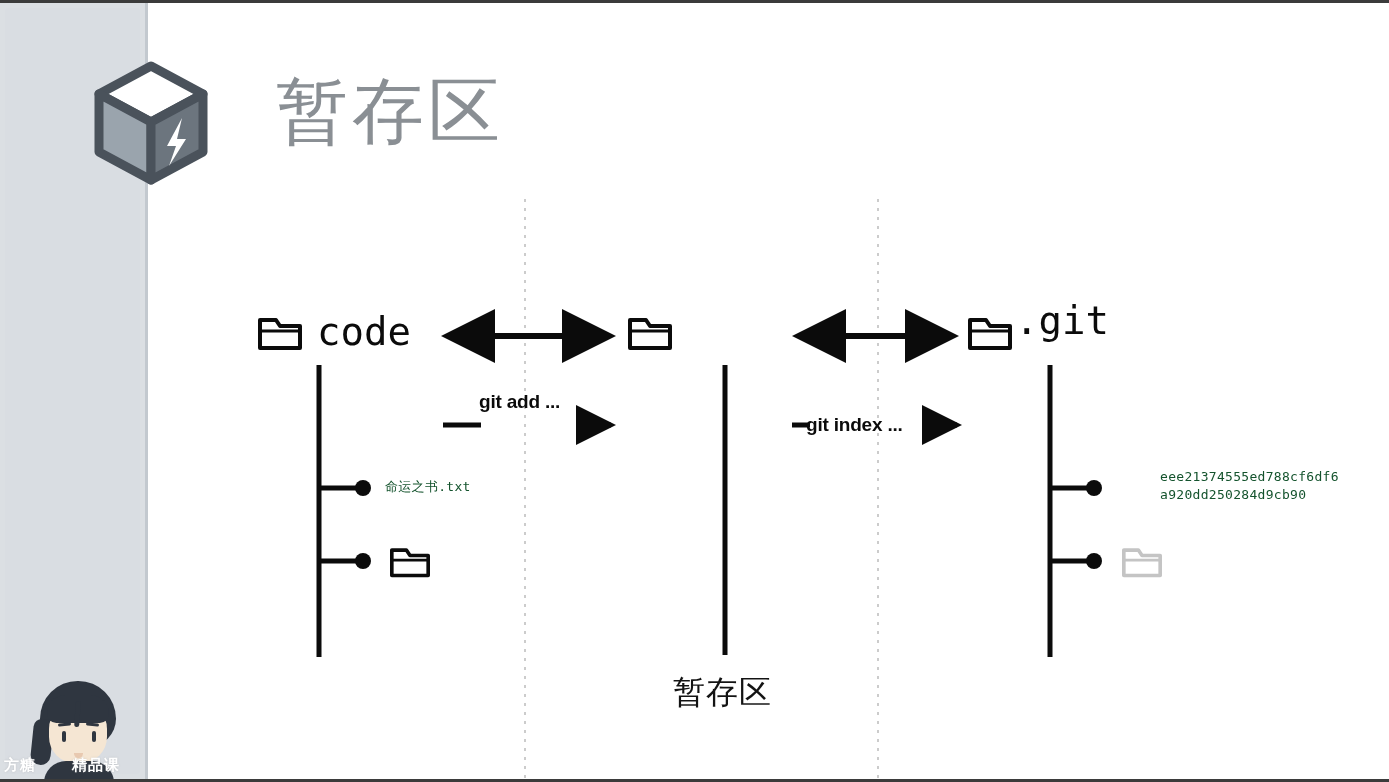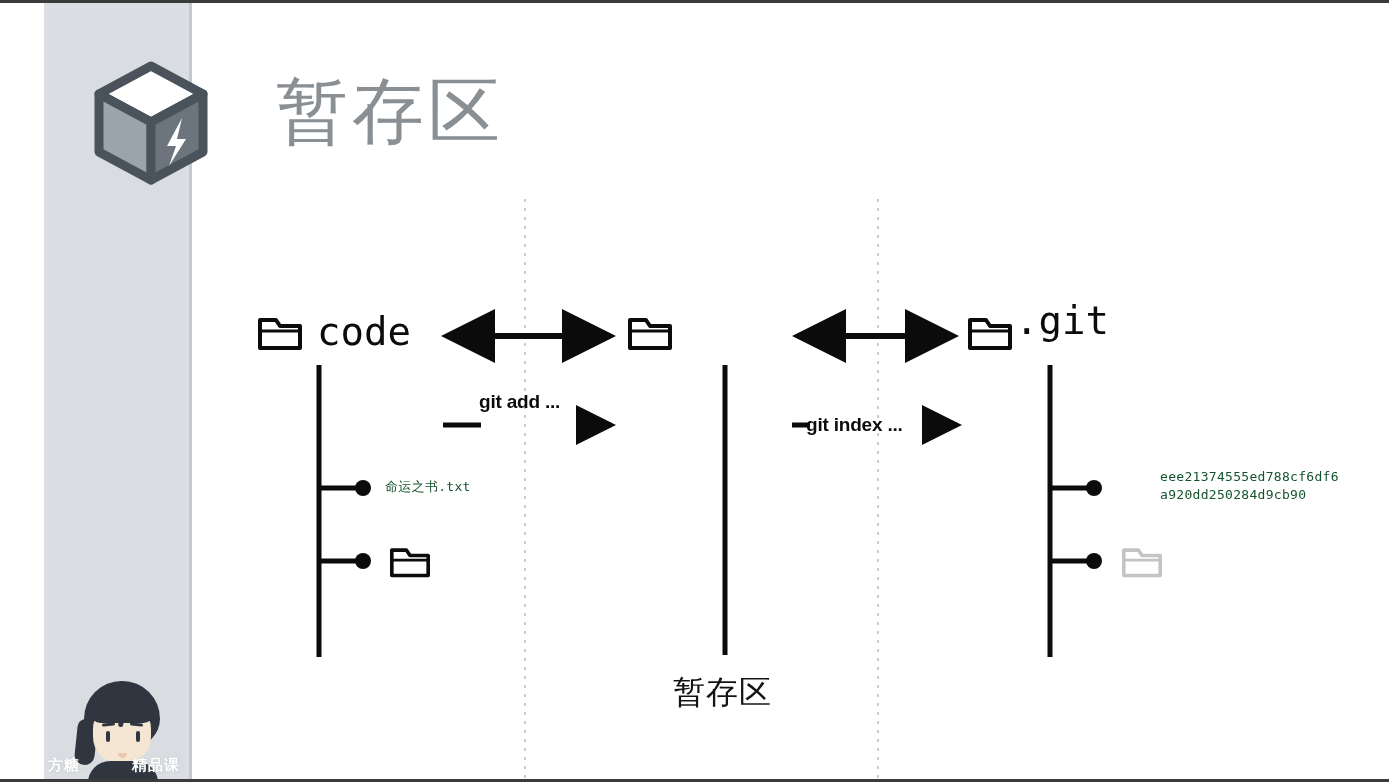--- a/index.html
+++ b/index.html
@@ -18,21 +18,20 @@
     border-bottom:3px solid #3b3b3b;
   }
   
   #left-panel{
     position:absolute;
     left:0; top:0;
     width:148px; height:100%;
     background:#dbdfe3;
     border-right:3px solid #c3c9cf;
     box-sizing:border-box;
-    margin-left:44px;
   }
   #left-panel-inner{
     position:absolute;
     left:5px; top:5px; right:5px; bottom:5px;
     background:#d9dde2;
     border-radius:4px;
   }
   
   #avatar-wrap{
     position:absolute;
@@ -110,21 +109,21 @@
     position:absolute;
     bottom:4px;
     color:#ffffff;
     font-size:15px;
     font-weight:bold;
     letter-spacing:1px;
     font-family:"DejaVu Sans","Liberation Sans",sans-serif;
     text-shadow:0 0 2px rgba(150,150,150,.4);
   }
   #wm-left{left:4px;}
-  #wm-right{left:88px;}
+  #wm-right{left:72px;}
   
   #cube{
     position:absolute;
     left:93px; top:58px;
     width:116px; height:124px;
   }
   
   #title{
     position:absolute;
     left:276px; top:72px;

